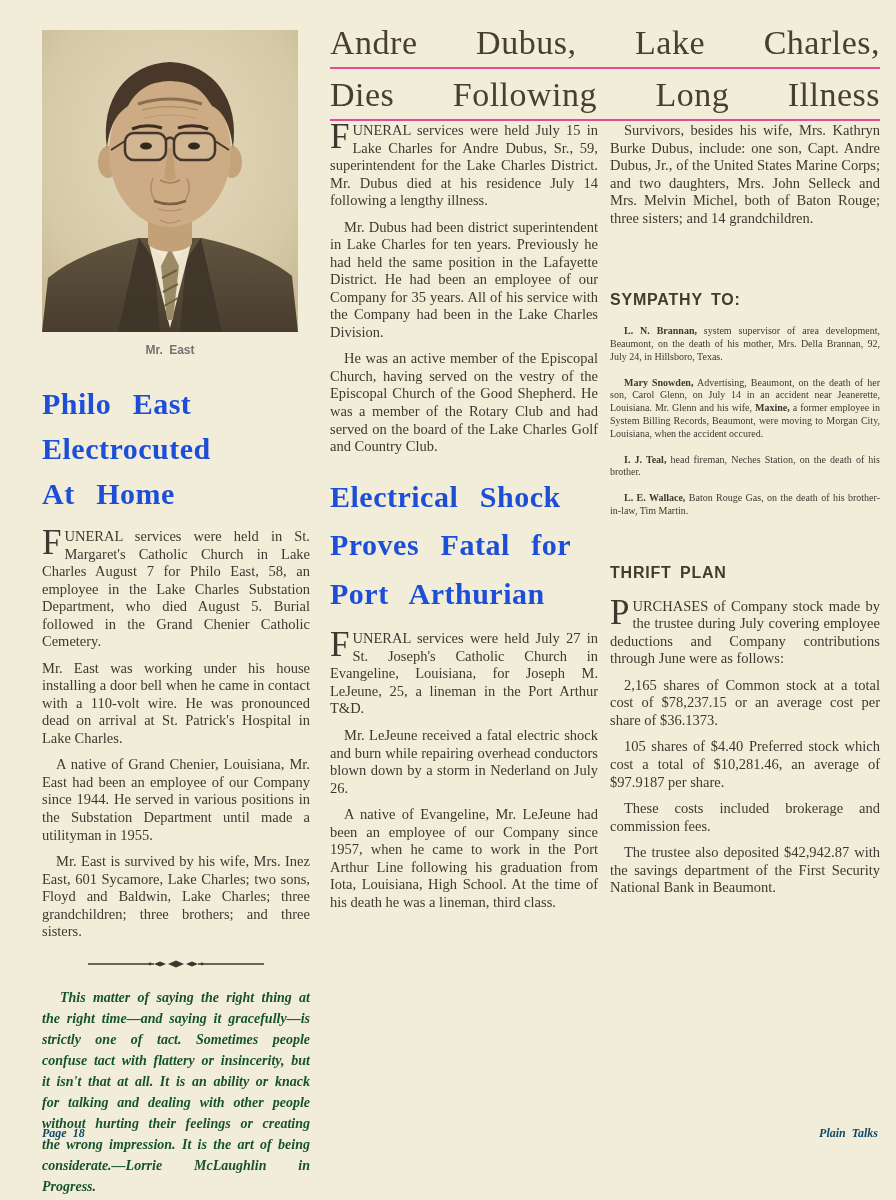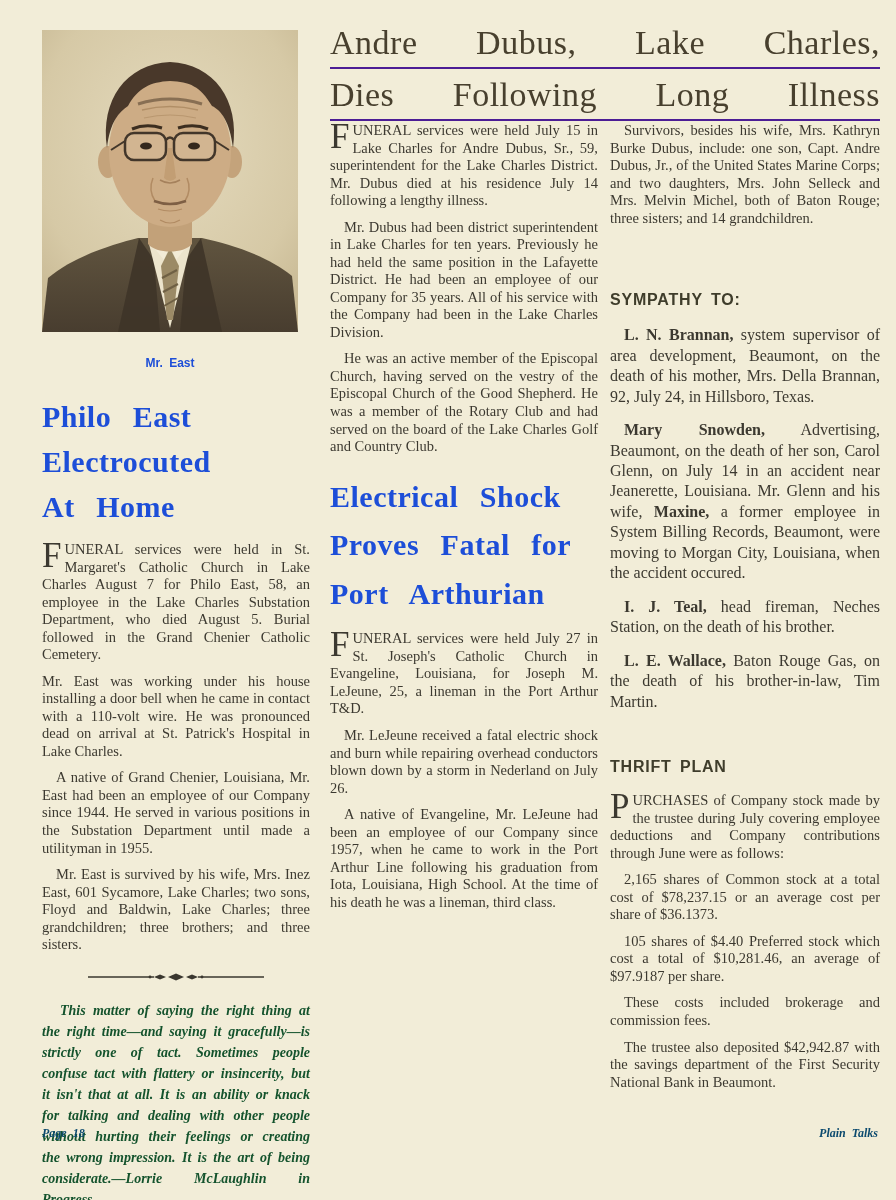--- a/index.html
+++ b/index.html
@@ -12,50 +12,50 @@
   .col{position:absolute;}
   .col-left{left:42px;top:30px;width:268px;}
   .col-mid{left:330px;top:122px;width:268px;}
   .col-right{left:610px;top:122px;width:270px;}
 
   
   .headline-dubus{position:absolute;left:330px;top:26px;width:550px;color:#48402e;}
   .headline-dubus .hline{
     font-size:34px;line-height:1.0;letter-spacing:0.5px;
     text-align:justify;text-align-last:justify;
-    padding-bottom:7px;border-bottom:2px solid #4c1d95;margin-bottom:9px;
+    padding-bottom:7px;border-bottom:2px solid #ec4899;margin-bottom:9px;
   }
 
   
   .headline-sub{font-size:30px;line-height:1.5;word-spacing:0.45em;letter-spacing:0.5px;color:#1d4ed8;margin:0 0 12px 0;}
   .headline-sub .hl{display:block;}
   .headline-lejeune{margin-top:17px;line-height:1.62;}
 
   
   .p{font-size:14.5px;line-height:1.21;text-align:justify;margin:0 0 9px 0;}
   .ind{text-indent:14px;}
   .dc{float:left;font-size:35px;line-height:27px;padding:1px 3px 0 0;}
 
   
   .sec-header{
     font-family:"Liberation Sans", sans-serif;font-weight:bold;
     font-size:16px;letter-spacing:0.8px;word-spacing:3px;color:#3f3d2b;
     margin:0 0 16px 0;
   }
   .sympathy-block{margin-top:64px;}
   .thrift-block{margin-top:46px;}
-  .sym{font-size:16px;line-height:1.28;text-align:justify;text-indent:14px;margin:0 0 13px 0;}
+  .sym{font-size:10px;line-height:1.28;text-align:justify;text-indent:14px;margin:0 0 13px 0;}
   .sym b{font-weight:bold;}
 
   
   .photo-wrap{width:256px;margin:0;}
   .photo-caption{
     font-family:"Liberation Sans", sans-serif;font-weight:bold;
-    font-size:12px;color:#1d4ed8;text-align:center;word-spacing:3px;
-    margin:20px 0 0 0;
+    font-size:12px;color:#737373;text-align:center;word-spacing:3px;
+    margin:7px 0 0 0;
   }
 
   
   .divider{text-align:center;margin:16px 0 12px 0;}
 
   
   .quote{
     font-size:14px;line-height:1.5;font-style:italic;font-weight:bold;
     text-align:justify;text-indent:18px;color:#14532d;margin:0;
     word-spacing:2px;

